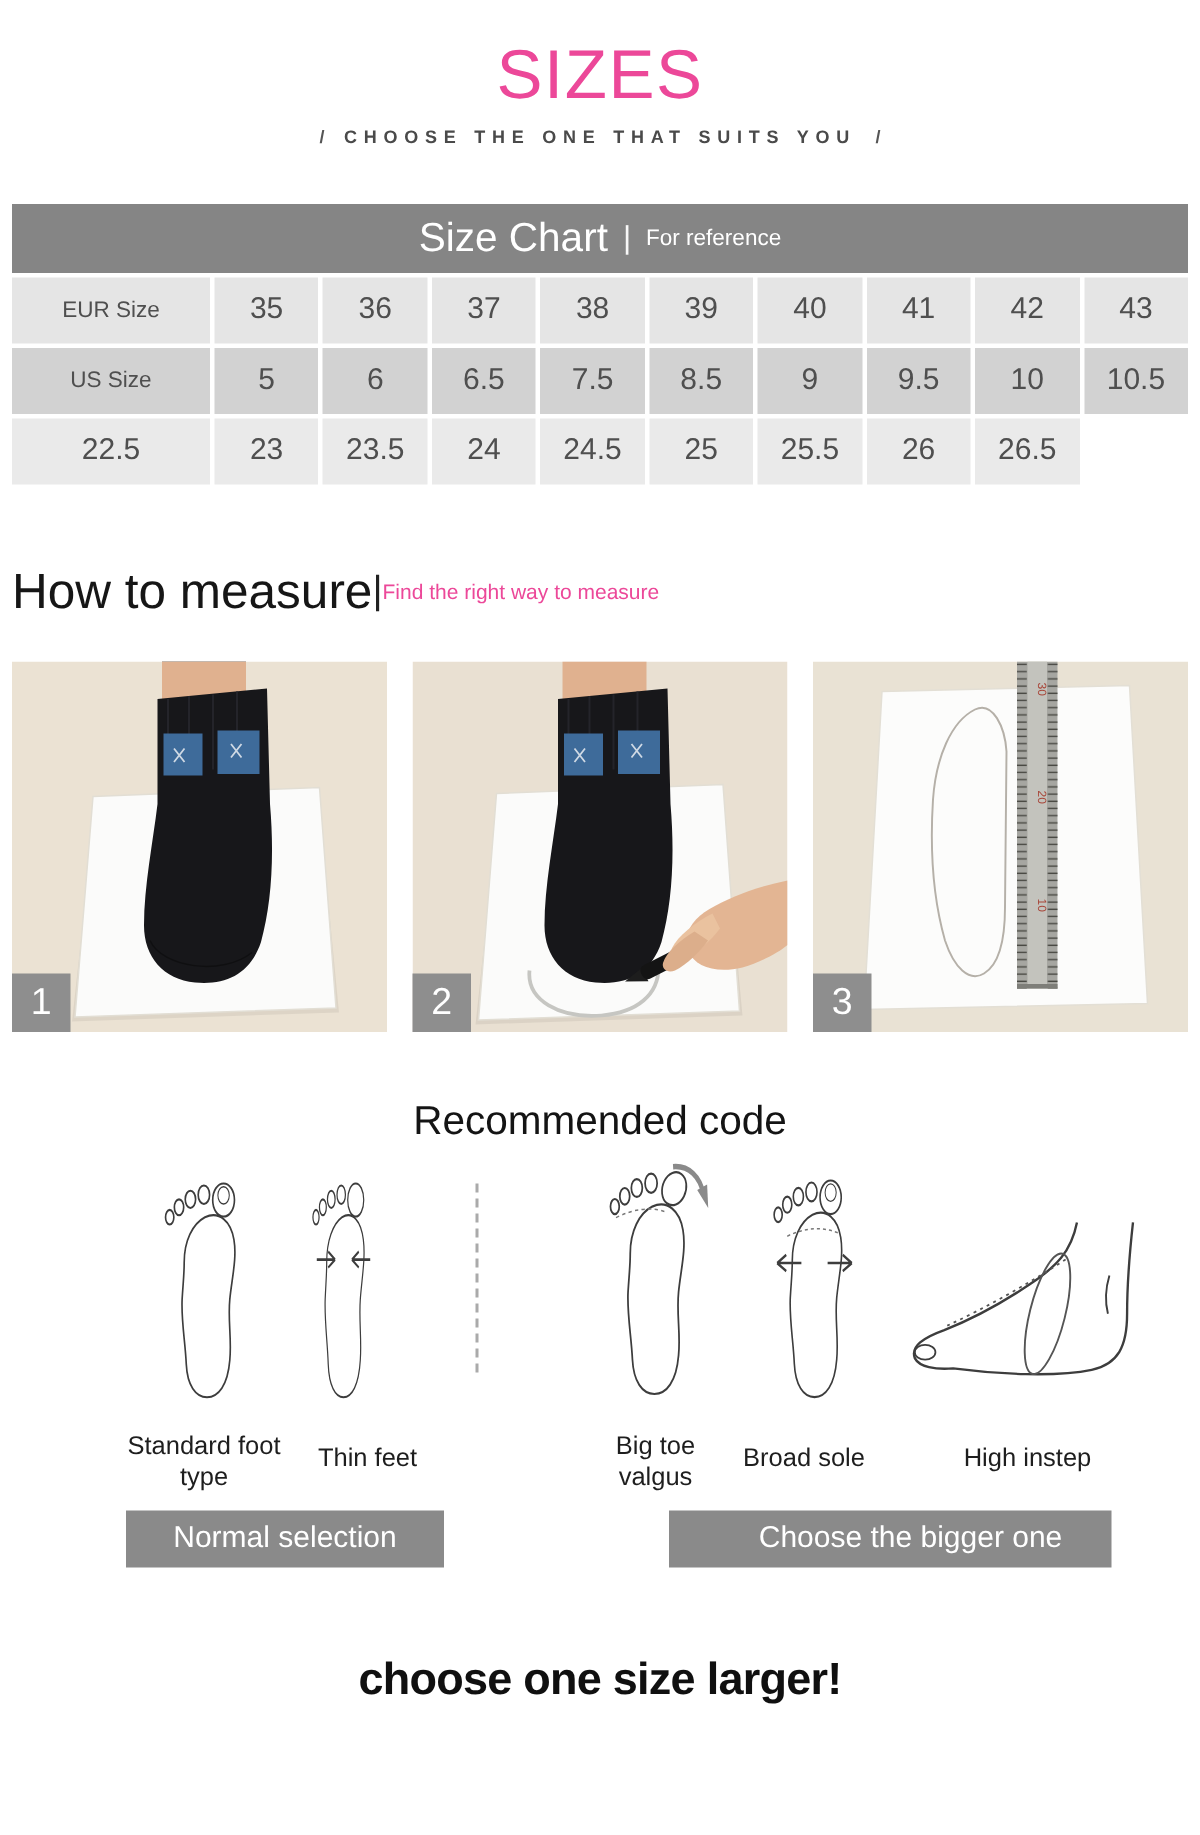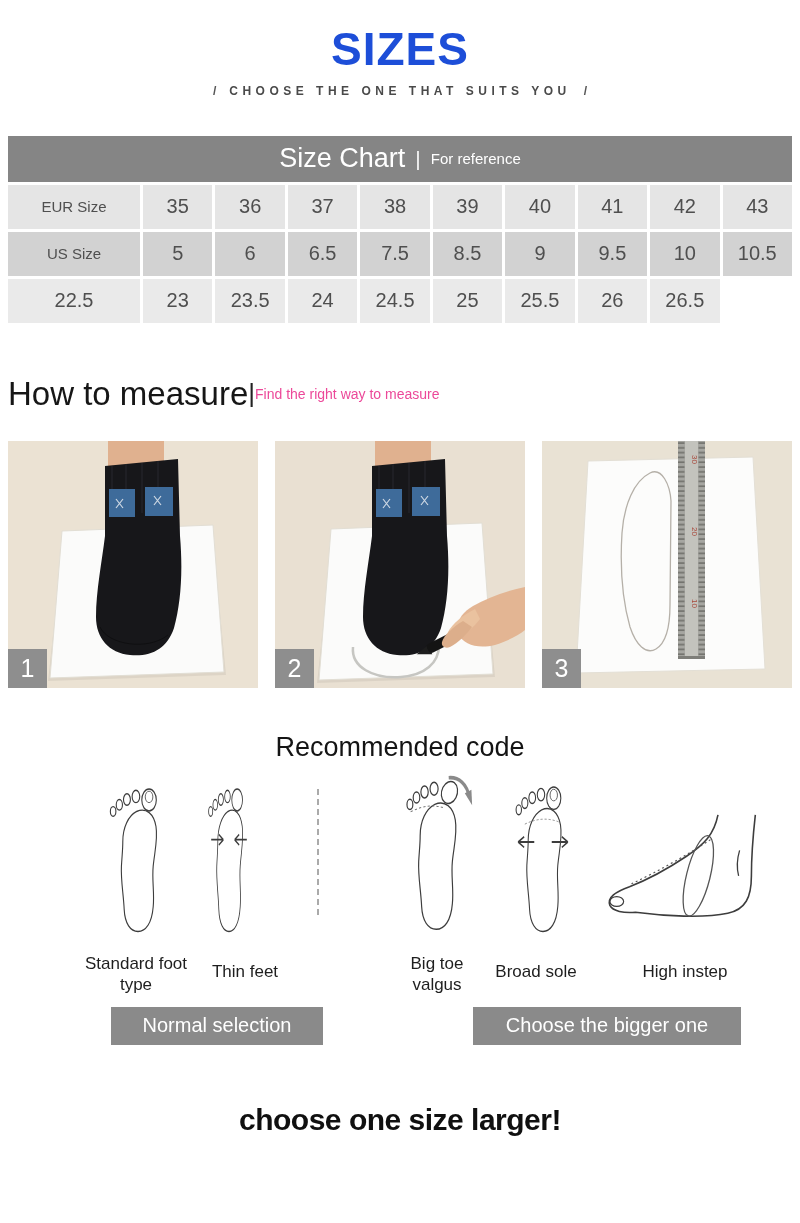--- a/index.html
+++ b/index.html
@@ -1,20 +1,20 @@
 <!DOCTYPE html>
 <html><head>
 <meta charset="utf-8">
 <style>
   html,body{margin:0;padding:0;background:#fff;}
   body{width:800px;font-family:"Liberation Sans",sans-serif;color:#222;}
   .page{width:800px;overflow:hidden;background:#fff;}
 
   
-  .title{ text-align:center;padding-top:24px;font-size:46px;font-weight:bold;letter-spacing:1px;color:#1d4ed8;line-height:1.1;}
+  .title{ text-align:center;padding-top:24px;font-size:46px;font-weight:normal;letter-spacing:1px;color:#ec4899;line-height:1.1;}
   .subtitle{margin-top:9px;display:flex;justify-content:center;align-items:center;gap:13px;
             font-size:12px;font-weight:bold;letter-spacing:4.5px;color:#4a4a4a;}
   .subtitle .slash{letter-spacing:0;color:#555;}
 
   
   .size-table{margin:38px 8px 0;}
   .st-header{background:#858585;height:46px;display:flex;align-items:center;justify-content:center;gap:10px;color:#fff;}
   .st-title{font-size:27px;}
   .st-div{font-size:21px;font-weight:300;opacity:.95;}
   .st-note{font-size:15px;}
@@ -38,21 +38,21 @@
   .badge{position:absolute;left:0;bottom:0;width:39px;height:39px;background:#8e8e8e;
          color:#fff;font-size:25px;display:flex;align-items:center;justify-content:center;}
 
   
   .rec-title{margin-top:44px;text-align:center;font-size:27px;color:#141414;}
   .rec-section{position:relative;height:282px;margin-top:10px;}
   .abs{position:absolute;}
   .divider{position:absolute;left:317px;top:16px;height:126px;border-left:2px dashed #aaa;}
   .foot-label{position:absolute;text-align:center;font-size:17px;color:#1e1e1e;line-height:1.25;}
   .rec-btn{position:absolute;top:234px;height:38px;background:#8a8a8a;color:#fff;font-size:20px;
-           display:flex;align-items:center;justify-content:center;margin-left:27px;}
+           display:flex;align-items:center;justify-content:center;}
 
   
   .note{margin-top:42px;padding-bottom:26px;text-align:center;font-weight:bold;color:#101010;
         font-size:30px;letter-spacing:-0.5px;line-height:1.55;}
 </style>
 </head>
 <body>
 
 <div class="page">
 
@@ -261,20 +261,20 @@
       <ellipse cx="98" cy="66" rx="12" ry="42" transform="rotate(14 98 66)" fill="none" stroke="#555" stroke-width="1.3"></ellipse>
     </svg>
 
     <div class="foot-label" style="left:76px;width:120px;top:180px;">Standard foot type</div>
     <div class="foot-label" style="left:195px;width:100px;top:188px;">Thin feet</div>
     <div class="foot-label" style="left:391px;width:92px;top:180px;">Big toe valgus</div>
     <div class="foot-label" style="left:476px;width:120px;top:188px;">Broad sole</div>
     <div class="foot-label" style="left:625px;width:120px;top:188px;">High instep</div>
 
     <div class="rec-btn" style="left:84px;width:212px;">Normal selection</div>
-    <div class="rec-btn" style="left:446px;width:268px;">Choose the bigger one</div>
+    <div class="rec-btn" style="left:446px;width:268px;padding-left:27px;">Choose the bigger one</div>
   </div>
 
   <div class="note">
     <div>choose one size larger!</div>
   </div>
 
 </div>
 
 </body></html>

